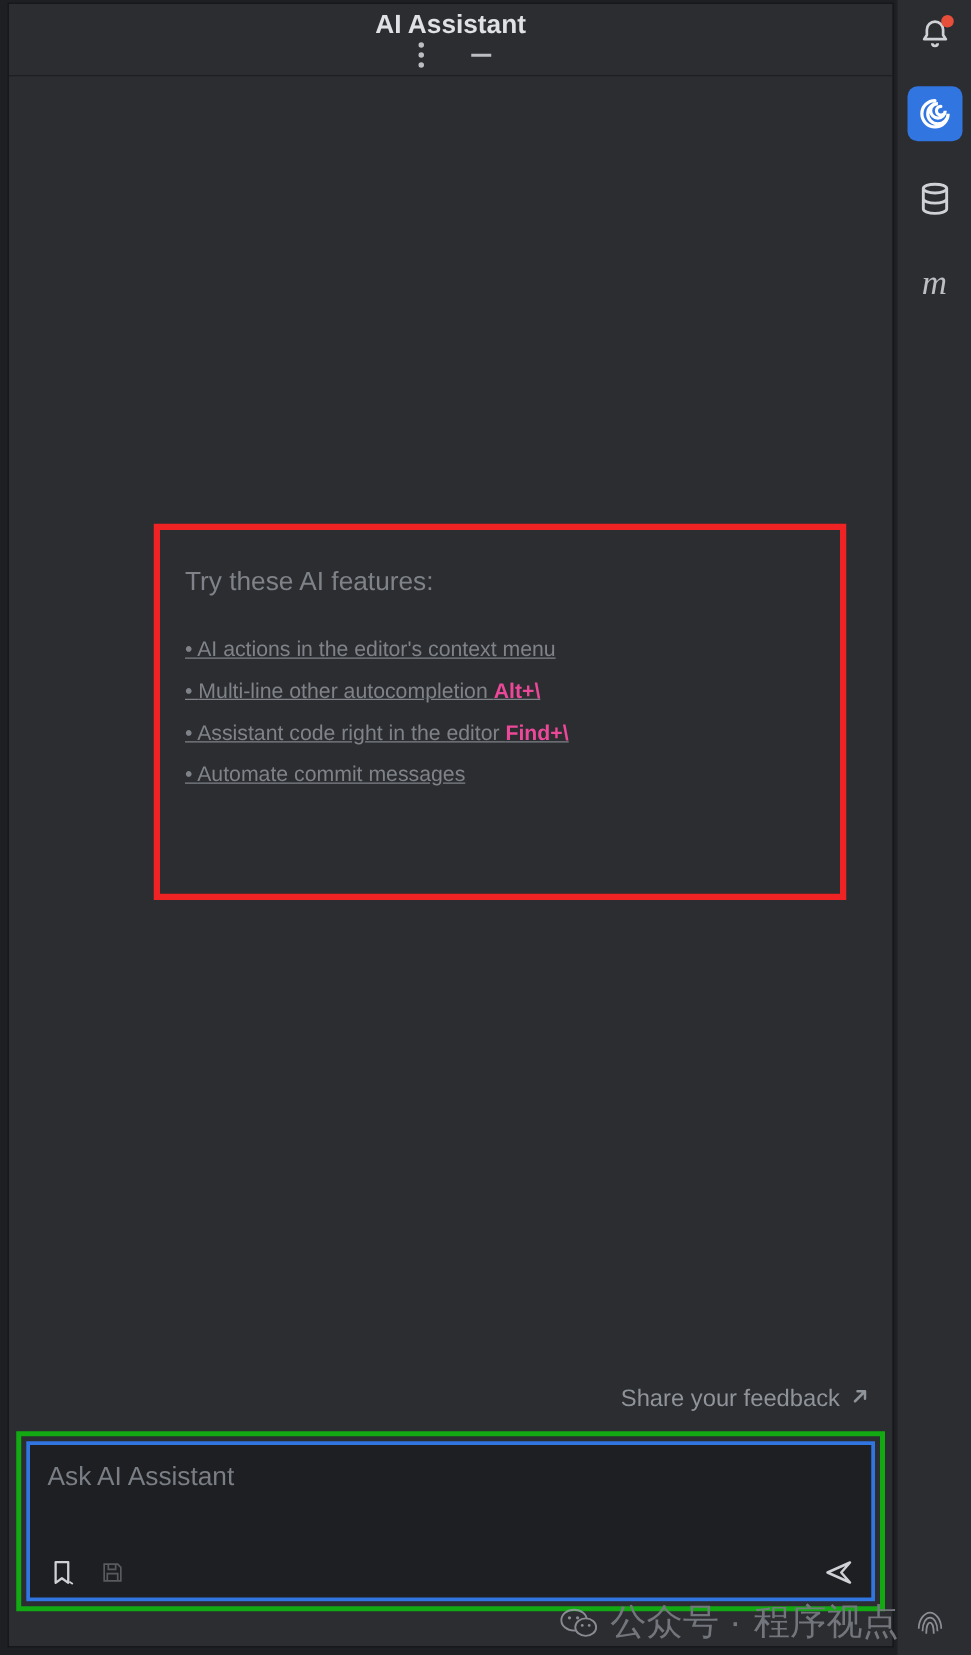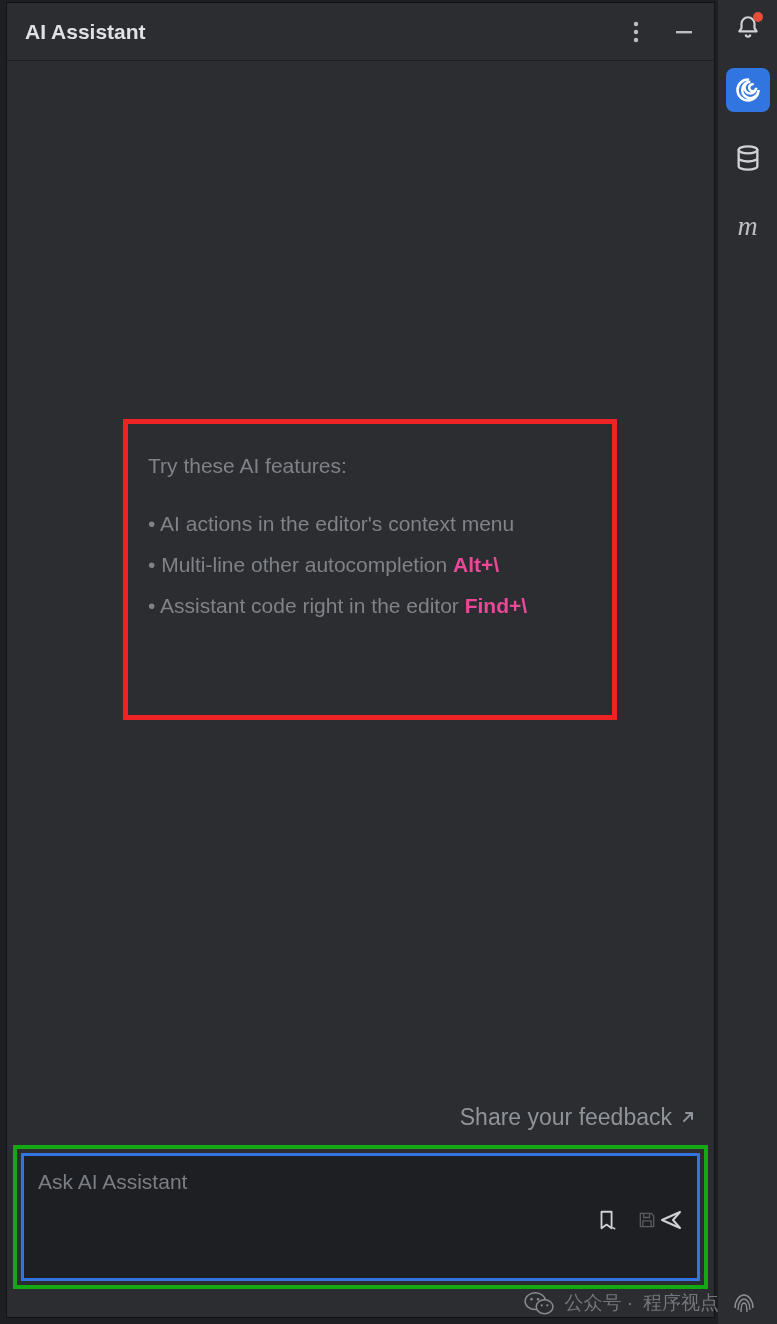--- a/index.html
+++ b/index.html
@@ -17,91 +17,93 @@
     flex-direction: column;
     border: 1px solid #111214;
     background: #2b2d30;
     margin: 2px 2px 6px 6px;
   }
   .panel-header {
     height: 58px;
     display: flex;
     align-items: center;
     padding: 0 18px;
-    justify-content: space-between;
+    justify-content: center;
     border-bottom: 1px solid #1e1f22;
+    flex-direction: column;
   }
   .panel-title {
     font-size: 21px;
     font-weight: 600;
     color: #dfe1e5;
   }
   .header-actions { display: flex; align-items: center; gap: 24px; }
   .icon-btn {
     color: #bcbec4; display: inline-flex; align-items: center; justify-content: center;
     width: 24px; height: 24px; cursor: pointer;
   }
   .panel-body {
     flex: 1;
     position: relative;
   }
   .tips-box {
     position: absolute;
     left: 116px;
     top: 358px;
-    width: 494px;
+    width: 554px;
     height: 301px;
     border: 5px solid #ef2323;
     padding: 30px 20px 0 20px;
   }
   .tips-heading {
     font-size: 21px;
     color: #7f8389;
     margin-bottom: 25px;
   }
   .tips-list {
     list-style: none;
     color: #7f8389;
-    font-size: 21px;
+    font-size: 17px;
     line-height: 1.96;
+    text-decoration: underline;
   }
   .tips-list li::before {
     content: "• ";
   }
   .kbd { color: #ec4899; font-weight: 600; }
   .spiral-inline {
     display: inline-flex;
     vertical-align: middle;
     margin: 0 2px;
   }
   .feedback {
     position: absolute;
     right: 18px;
     bottom: 14px;
-    font-size: 23px;
+    font-size: 19px;
     color: #8f939a;
     cursor: pointer;
     display: flex;
     align-items: center;
     gap: 8px;
     justify-content: flex-end;
   }
   .input-wrap {
     position: relative;
     margin: 0 6px 28px 6px;
     border: 4px solid #13a913;
     padding: 4px;
   }
   .input-box {
     border: 3px solid #3175e0;
     background: #1e1f22;
     height: 128px;
     padding: 14px 14px 8px 14px;
     display: flex;
-    flex-direction: row;
+    flex-direction: column;
     justify-content: space-between;
   }
   .input-placeholder {
     color: #7a7e85;
     font-size: 21px;
   }
   .input-toolbar {
     display: flex;
     justify-content: space-between;
     align-items: center;
@@ -139,21 +141,21 @@
     font-size: 28px;
     color: #bcbec4;
     font-family: Georgia, serif;
   }
   
   .watermark {
     position: fixed;
     right: 18px;
     bottom: 6px;
     color: #777a81;
-    font-size: 19px;
+    font-size: 29px;
     display: flex;
     align-items: center;
     gap: 10px;
     opacity: 0.95;
   }
   .watermark svg { opacity: 0.9; }
 </style>
 </head>
 <body>
 
@@ -182,20 +184,21 @@
     <div class="tips-box">
       <div class="tips-heading">Try these AI features:</div>
       <ul class="tips-list">
         <li>AI actions in the editor's context menu</li>
         <li>
           <span>Multi-line other autocompletion </span><span class="kbd">Alt+\</span>
         </li>
         <li>
           <span>Assistant code right in the editor </span><span class="kbd">Find+\</span>
         </li>
+        <li>Automate commit messages</li>
       </ul>
     </div>
 
     <div class="feedback">
       <span>Share your feedback</span>
       <span>
         <svg width="16" height="16" viewBox="0 0 16 16">
             <path d="M4 12 L12 4 M6 4 H12 V10" fill="none" stroke="currentColor" stroke-width="2" stroke-linecap="round" stroke-linejoin="round"></path>
           </svg>
       </span>

